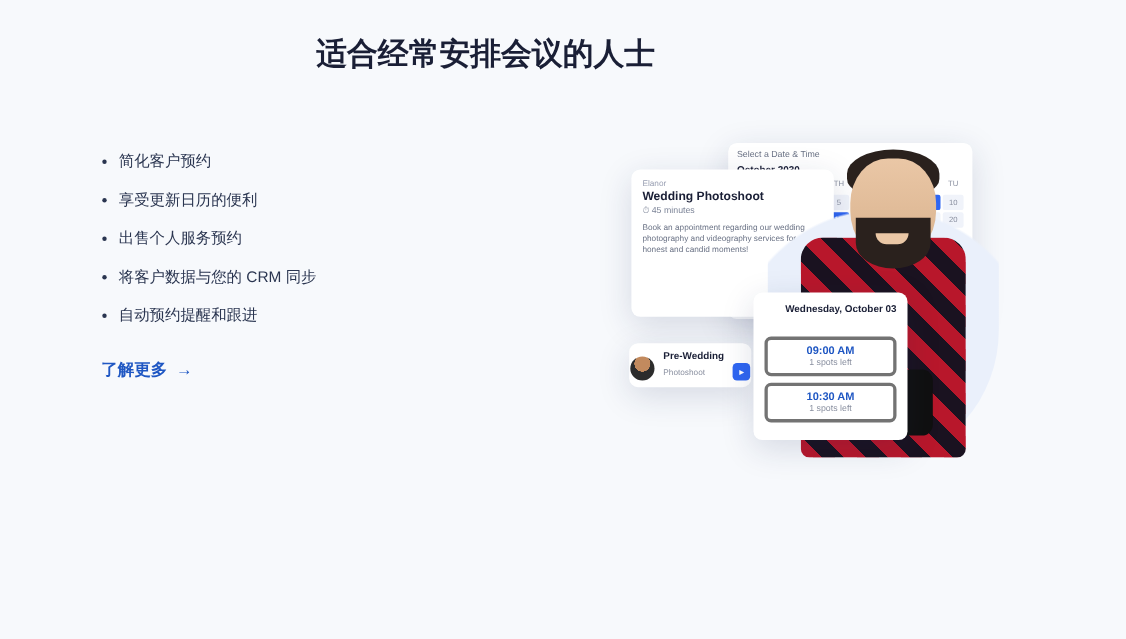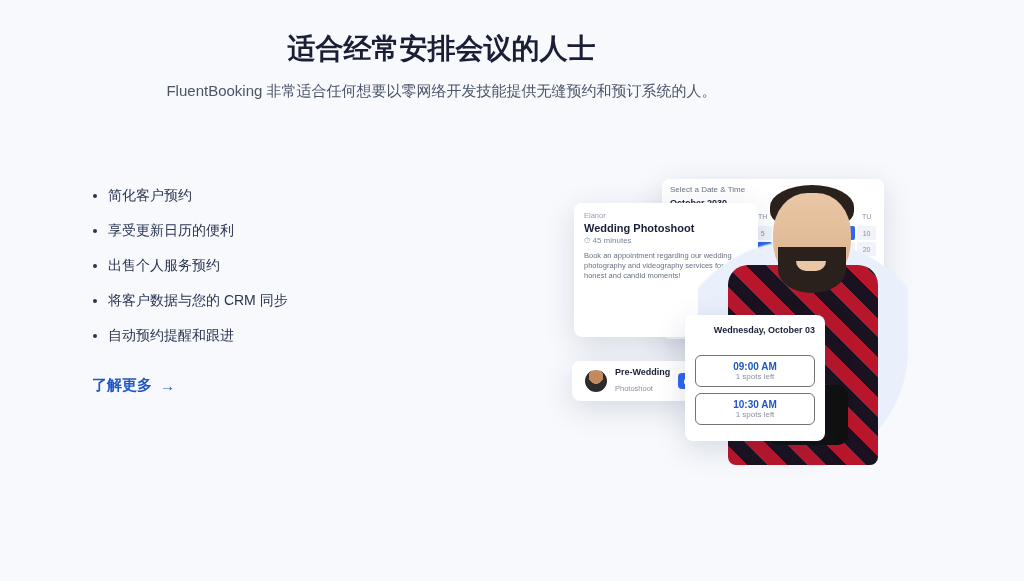--- a/index.html
+++ b/index.html
@@ -30,45 +30,44 @@
   .dt-title{font-size:8px;color:#6a7285;margin-bottom:4px}
   .month{font-size:9px;font-weight:700;color:#1a1f36;margin-bottom:4px}
   .daysrow{display:flex;gap:2px;margin-bottom:4px}
   .daycell{flex:1;height:10px;font-size:7px;text-align:center;line-height:10px;color:#8a90a0}
   .calgrid{display:grid;grid-template-columns:repeat(10,1fr);gap:2px}
   .calcell{height:14px;border-radius:2px;background:#f0f3fa;font-size:7px;display:flex;align-items:center;justify-content:center;color:#8a90a0}
   .calcell.on{background:#2f66f2;color:#fff}
 
   .avcard{position:absolute;right:-10px;top:130px;width:140px;background:#fff;border-radius:8px;box-shadow:0 8px 30px rgba(30,40,90,.15);padding:10px}
   .avdate{font-size:9px;font-weight:700;color:#1a1f36;text-align:right;margin-bottom:20px}
-  .slot{border:1px solid #737373;border-radius:6px;text-align:center;padding:5px 0;margin-bottom:6px}
+  .slot{border:3px solid #737373;border-radius:6px;text-align:center;padding:5px 0;margin-bottom:6px}
   .slot .t{color:#1f57c3;font-weight:700;font-size:10px}
   .slot .s{color:#8a90a0;font-size:8px}
 
-  .mini{position:absolute;left:4px;top:176px;background:#fff;border-radius:8px;box-shadow:0 8px 30px rgba(30,40,90,.15);display:flex;align-items:center;gap:8px;padding:6px 13px}
+  .mini{position:absolute;left:4px;top:176px;background:#fff;border-radius:8px;box-shadow:0 8px 30px rgba(30,40,90,.15);display:flex;align-items:flex-end;gap:8px;padding:6px 1px}
   .avatar{width:22px;height:22px;border-radius:50%;background:radial-gradient(circle at 50% 30%, #c28a5e 0 38%, #2c2c2c 39% 100%)}
   .mini-txt strong{font-size:9px;color:#1a1f36;display:block}
   .mini-txt span{font-size:7.5px;color:#8a90a0}
   .mini-btn{width:16px;height:16px;background:#2f66f2;border-radius:4px;display:flex;align-items:center;justify-content:center;color:#fff;font-size:9px}
 
   .person{position:absolute;left:130px;top:-10px;width:210px;height:290px;border-radius:10px;overflow:visible}
   .pbg{position:absolute;inset:0;border-radius:50%/40%;background:radial-gradient(circle at 50% 70%, #eaf0fb 0 60%, transparent 61%)}
   .body{position:absolute;left:30px;right:30px;top:90px;bottom:0;background:repeating-linear-gradient(45deg,#b8172b 0 14px,#1a1220 14px 28px),repeating-linear-gradient(-45deg,#b8172b 0 14px,transparent 14px 28px);border-radius:20px 20px 8px 8px}
   .hands{position:absolute;left:70px;top:210px;width:80px;height:60px;background:#101010;border-radius:10px}
   .head{position:absolute;left:75px;top:18px;width:78px;height:92px;border-radius:44% 44% 48% 48%;background:linear-gradient(#eac7a6,#d8b18c)}
   .hair{position:absolute;left:72px;top:10px;width:84px;height:44px;border-radius:50% 50% 40% 40%;background:#2a211d}
   .beard{position:absolute;left:80px;top:72px;width:68px;height:46px;border-radius:0 0 50% 50%;background:#2a211d}
   .mouth{position:absolute;left:98px;top:86px;width:30px;height:10px;border-radius:0 0 12px 12px;background:#eac7a6}
 </style>
 </head>
 <body>
 
 <div class="wrap">
   <h1 class="title">适合经常安排会议的人士</h1>
-  <p class="subtitle">FluentBooking 非常适合任何想要以零网络开发技能提供无缝预约和预订系统的人。</p>
 
 
   <div class="content">
     <div class="left">
       <ul class="bullets">
         <li>简化客户预约</li>
         <li>享受更新日历的便利</li>
         <li>出售个人服务预约</li>
         <li>将客户数据与您的 CRM 同步</li>
         <li>自动预约提醒和跟进</li>

